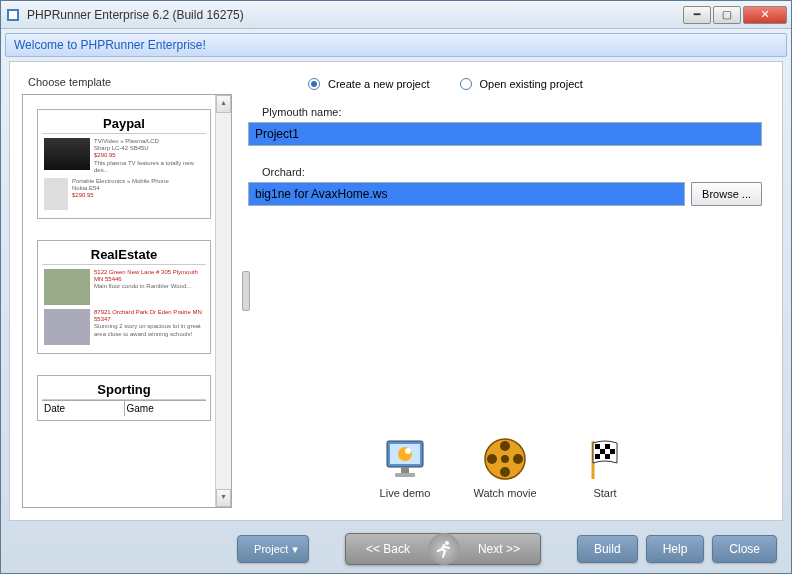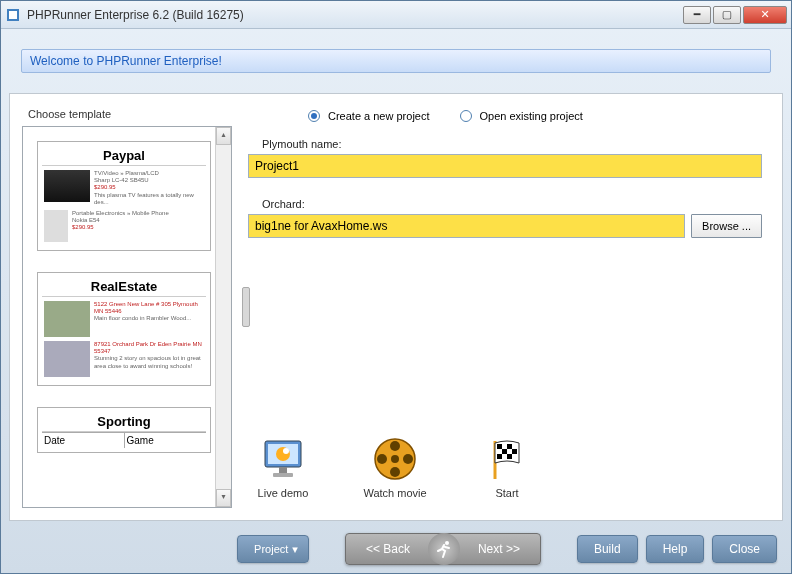--- a/index.html
+++ b/index.html
@@ -4,21 +4,21 @@
 <style>
 *{box-sizing:border-box;margin:0;padding:0;font-family:Tahoma,Arial,sans-serif;font-size:11px}
 body{background:#8a9f6e;width:792px;height:574px;overflow:hidden}
 .window{width:792px;height:574px;background:linear-gradient(#e8f0f8,#d0dce8);border:1px solid #5a7a9a;display:flex;flex-direction:column}
 .titlebar{height:28px;background:linear-gradient(#f0f5fa,#d8e4f0);display:flex;align-items:center;padding:0 4px;border-bottom:1px solid #b0c0d0}
 .titlebar-icon{width:16px;height:16px;margin-right:6px}
 .titlebar-text{flex:1;color:#333;font-size:12px}
 .winbtns{display:flex;gap:2px}
 .winbtn{width:28px;height:18px;border:1px solid #888;border-radius:2px;display:flex;align-items:center;justify-content:center;font-size:11px;color:#333;background:linear-gradient(#f8f8f8,#d8d8d8)}
 .winbtn.close{background:linear-gradient(#f08070,#d04030);color:#fff;width:44px}
-.banner{height:24px;background:linear-gradient(#e8f0ff,#c8dcf8);border:1px solid #9ab8e0;margin:20px;padding:4px 8px;color:#2060c0;font-size:12px;border-radius:2px}
+.banner{height:24px;background:linear-gradient(#e8f0ff,#c8dcf8);border:1px solid #9ab8e0;margin:4px;padding:4px 8px;color:#2060c0;font-size:12px;border-radius:2px}
 .content{flex:1;background:#fff;margin:0 8px 4px 8px;border:1px solid #c0c8d0;display:flex;padding:12px;gap:8px;position:relative}
 .left-panel{width:210px;display:flex;flex-direction:column}
 .left-header{font-size:11px;color:#333;padding:2px 6px 6px 6px}
 .template-list{flex:1;border:1px solid #a0a8b0;background:#fff;overflow:hidden;position:relative}
 .template-scroll{position:absolute;right:0;top:0;bottom:0;width:16px;background:#f0f0f0;border-left:1px solid #d0d0d0}
 .template-scroll::before{content:"▴";position:absolute;top:0;left:0;right:0;height:16px;background:linear-gradient(#f8f8f8,#e0e0e0);border:1px solid #c0c0c0;text-align:center;font-size:8px;line-height:14px;color:#666}
 .template-scroll::after{content:"▾";position:absolute;bottom:0;left:0;right:0;height:16px;background:linear-gradient(#f8f8f8,#e0e0e0);border:1px solid #c0c0c0;text-align:center;font-size:8px;line-height:14px;color:#666}
 .templates-inner{padding:14px 20px 14px 14px;display:flex;flex-direction:column;gap:21px}
 .tpl{border:1px solid #b0b0b0;background:#fff;padding:4px}
 .tpl-title{text-align:center;font-weight:bold;font-size:13px;padding:2px;border-bottom:1px solid #ccc}
@@ -30,25 +30,25 @@
 .tpl3-row{display:flex;border-top:1px solid #aaa}
 .tpl3-cell{flex:1;padding:2px;text-align:left;font-size:10px}
 .tpl3-cell:first-child{border-right:1px solid #aaa}
 .divider-handle{position:absolute;left:232px;top:50%;transform:translateY(-50%);width:8px;height:40px;background:#d8d8d8;border:1px solid #aaa;border-radius:2px}
 .right-panel{flex:1;display:flex;flex-direction:column;padding:0 8px}
 .radios{display:flex;gap:30px;padding:4px 60px 10px 60px}
 .radio-opt{display:flex;align-items:center;gap:8px}
 .radio{width:12px;height:12px;border:1px solid #5080b0;border-radius:50%;background:#fff;display:flex;align-items:center;justify-content:center}
 .radio.checked::after{content:"";width:6px;height:6px;background:#3070c0;border-radius:50%}
 .field-label{padding:6px 0 4px 14px;color:#222}
-.text-input{width:100%;border:1px solid #a0b0c0;padding:4px 6px;background:#fde047;font-size:12px}
+.text-input{width:100%;border:1px solid #a0b0c0;padding:4px 6px;background:#3b82f6;font-size:12px}
 .loc-row{display:flex;gap:6px;align-items:stretch}
 .loc-row .text-input{flex:1}
 .browse-btn{padding:4px 10px;border:1px solid #8090a0;background:linear-gradient(#fdfdfd,#e8e8e8);border-radius:1px}
-.actions{display:flex;gap:42px;margin-top:auto;padding:20px 0 8px 0}
+.actions{display:flex;gap:30px;justify-content:center;margin-top:auto;padding:20px 0 8px 0}
 .action{display:flex;flex-direction:column;align-items:center;gap:4px;width:70px}
 .action-icon{width:48px;height:48px}
 .action-label{text-align:center;font-size:11px;color:#333;line-height:1.2}
 .bottombar{height:48px;display:flex;align-items:center;padding:0 14px;gap:8px}
 .spacer{flex:1}
 .btn{height:28px;padding:0 16px;border:1px solid #5a7a9a;border-radius:4px;background:linear-gradient(#8aa8c8,#6888a8);color:#fff;font-size:12px;display:flex;align-items:center;gap:4px;box-shadow:0 1px 2px rgba(0,0,0,.2)}
 .btn.proj{padding-right:10px}
 .nav-pill{height:32px;background:linear-gradient(#b8b8b8,#909090);border-radius:4px;display:flex;align-items:center;padding:0 4px;border:1px solid #707070;box-shadow:0 1px 3px rgba(0,0,0,.3)}
 .nav-btn{padding:0 16px;color:#fff;font-size:12px;height:100%;display:flex;align-items:center}
 .nav-center{width:32px;height:32px;background:radial-gradient(#c8c8c8,#888);border-radius:50%;display:flex;align-items:center;justify-content:center;margin:0 2px}

